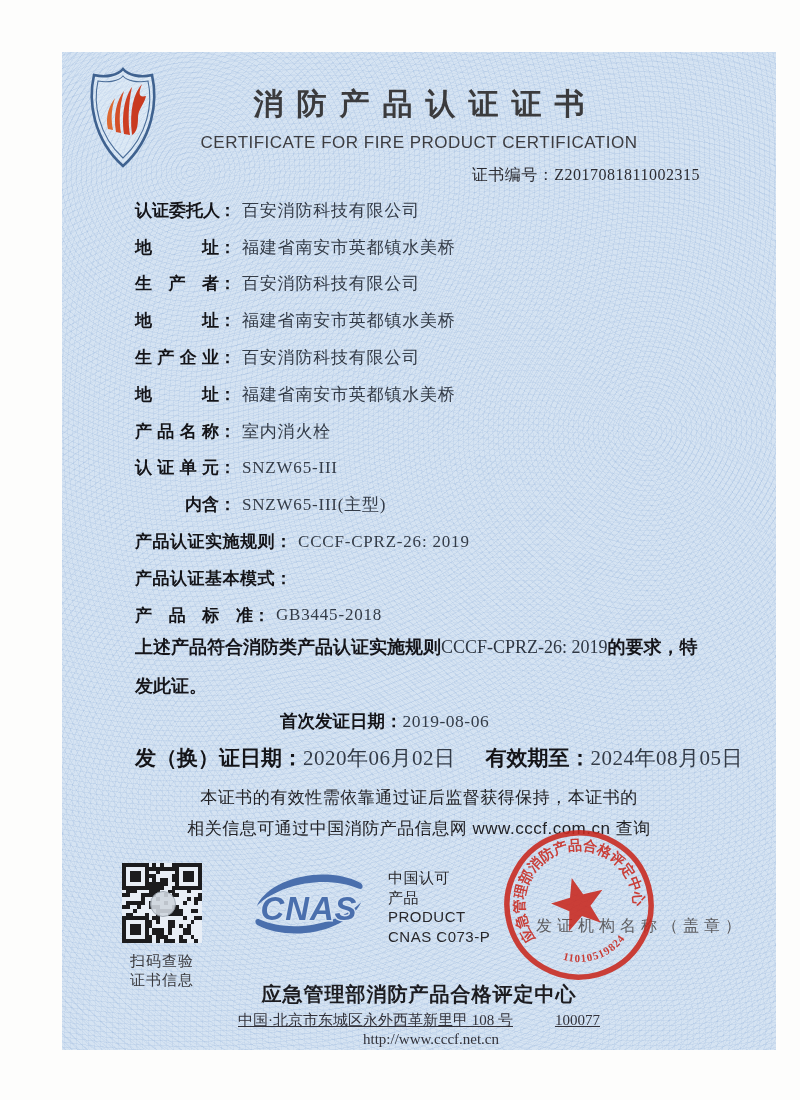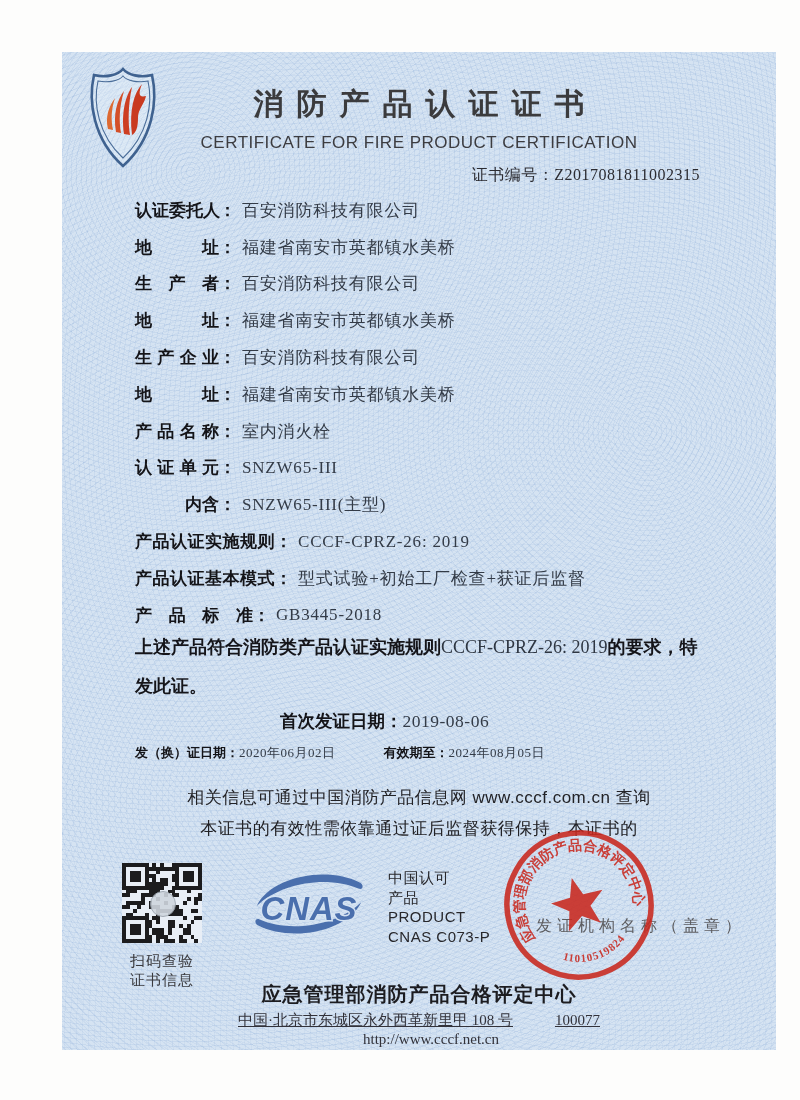--- a/index.html
+++ b/index.html
@@ -48,21 +48,21 @@
     margin-left:7px;font-family:"Liberation Serif",serif;font-size:17px;
     color:#333b47;letter-spacing:.8px;white-space:nowrap;
   }
   
   .statement{
     left:73px;top:576px;width:570px;line-height:39px;font-size:18px;color:#15151a;
   }
   .statement .zh{font-weight:700;}
   .statement .code{font-family:"Liberation Serif",serif;font-weight:400;color:#2e3642;}
   .first-issue{left:218px;top:657px;font-size:17.5px;}
-  .reissue{left:73px;top:692px;font-size:13px;display:flex;gap:48px;}
+  .reissue{left:73px;top:692px;font-size:21px;display:flex;gap:30px;}
   .dlabel{font-weight:700;color:#141418;}
   .dval{font-family:"Liberation Serif",serif;color:#333b47;letter-spacing:.5px;text-align:right;}
   .notice{
     left:0;top:730px;width:100%;text-align:center;
     font-size:17px;color:#222226;line-height:31px;letter-spacing:.5px;
   }
   
   .qr{left:60px;top:811px;width:80px;height:80px;display:grid;
       grid-template-columns:repeat(21,1fr);grid-template-rows:repeat(21,1fr);
       background:#e8eef6;}
@@ -157,21 +157,20 @@
         <span class="val">SNZW65-III(主型)</span>
     </div>
     <div class="row">
       <span class="lbl lbl-long">产品认证实施规则</span>
         <span class="colon">：</span>
         <span class="val">CCCF-CPRZ-26: 2019</span>
     </div>
     <div class="row">
       <span class="lbl lbl-long">产品认证基本模式</span>
         <span class="colon">：</span>
-        <span class="val">型式试验+初始工厂检查+获证后监督</span>
     </div>
     <div class="row">
       <span class="lbl lbl-wide">产品标准</span>
         <span class="colon">：</span>
         <span class="val">GB3445-2018</span>
     </div>
   </div>
 
   <div class="abs statement">
     <span class="zh">上述产品符合消防类产品认证实施规则</span><span class="code">CCCF-CPRZ-26: 2019</span><span class="zh">的要求，特发此证。</span>
@@ -183,22 +182,22 @@
   <div class="abs reissue">
     <span>
       <span class="dlabel">发（换）证日期：</span><span class="dval">2020年06月02日</span>
     </span>
     <span>
       <span class="dlabel">有效期至：</span><span class="dval">2024年08月05日</span>
     </span>
   </div>
 
   <div class="abs notice">
+    <div>本证书的有效性需依靠通过证后监督获得保持，本证书的</div>
     <div>相关信息可通过中国消防产品信息网 www.cccf.com.cn 查询</div>
-    <div>本证书的有效性需依靠通过证后监督获得保持，本证书的</div>
   </div>
 
   <div class="abs qr" id="qr">
       <div class="d"></div>
       <div class="d"></div>
       <div class="d"></div>
       <div class="d"></div>
       <div class="d"></div>
       <div class="d"></div>
       <div class="d"></div>

